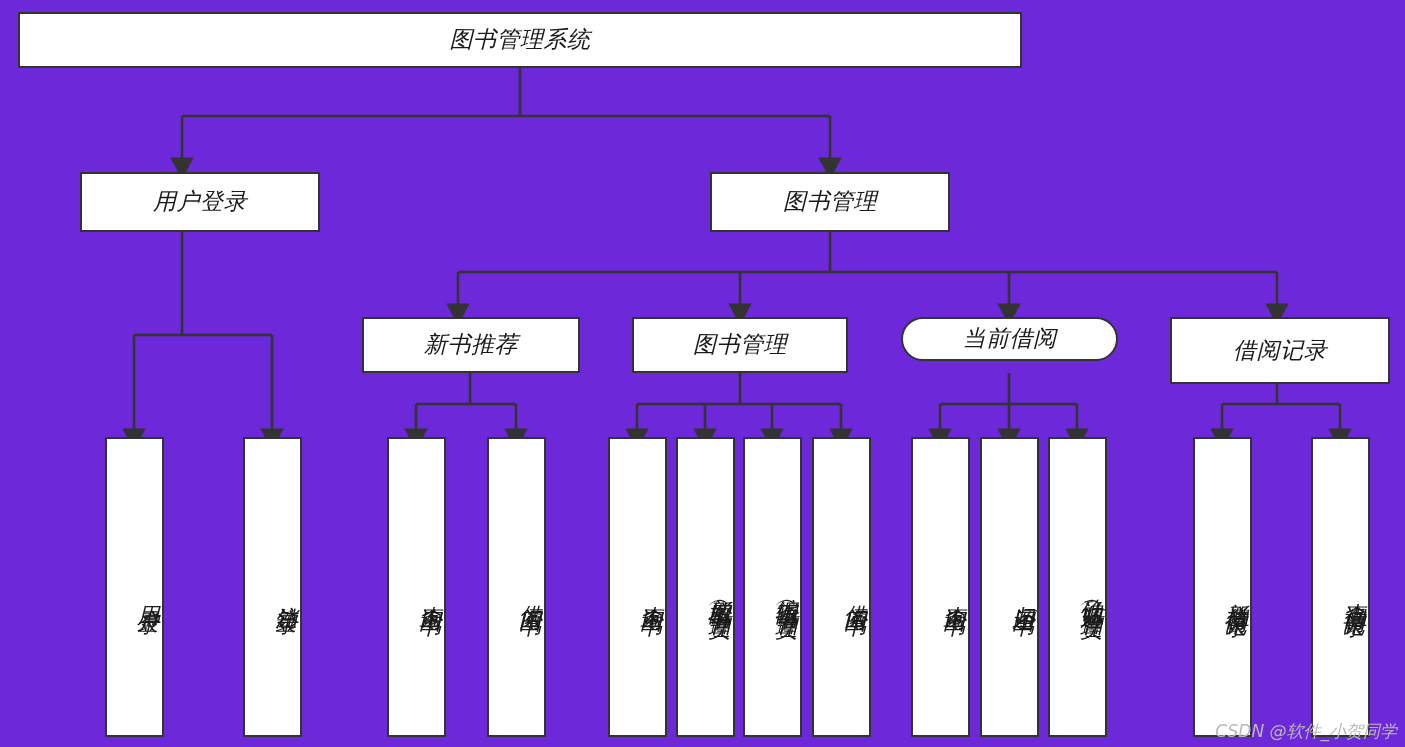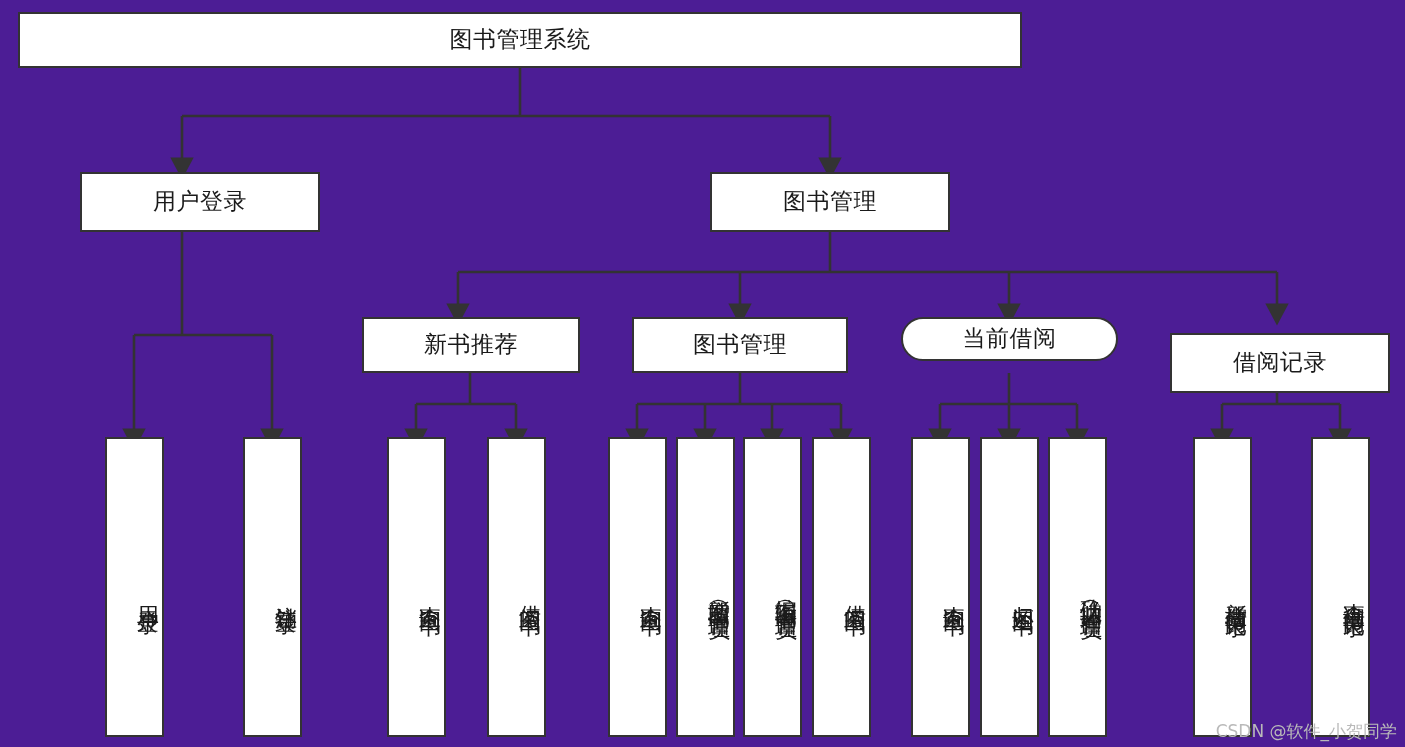--- a/index.html
+++ b/index.html
@@ -7,22 +7,23 @@
     padding: 0;
     background: #ffffff;
   }
   body {
     font-family: "DejaVu Sans", "Liberation Sans", sans-serif;
   }
   #canvas {
     position: relative;
     width: 1405px;
     height: 747px;
-    background: #4c1d95;
+    background: #6d28d9;
     overflow: hidden;
+    font-style: italic;
   }
   #edges {
     position: absolute;
     left: 0;
     top: 0;
     width: 1405px;
     height: 747px;
   }
   .node {
     position: absolute;
@@ -136,21 +137,21 @@
 
   <div class="node horiz" style="left:710px; top:172px; width:240px; height:60px;">
     <span class="label">图书管理</span>
   </div>
   <div class="node horiz" style="left:632px; top:317px; width:216px; height:56px;">
     <span class="label">图书管理</span>
   </div>
   <div class="node horiz" style="left:901px; top:317px; width:217px; height:44px;border-radius:28px;">
     <span class="label">当前借阅</span>
   </div>
-  <div class="node horiz" style="left:1170px; top:317px; width:220px; height:60px;margin-top:16px;">
+  <div class="node horiz" style="left:1170px; top:317px; width:220px; height:67px;">
     <span class="label">借阅记录</span>
   </div>
 
   <div class="node vert" style="left:105px; top:437px; width:59px; height:300px;">
     <span class="label">用户登录</span>
   </div>
   <div class="node vert" style="left:243px; top:437px; width:59px; height:300px;">
     <span class="label">注销登录</span>
   </div>
 

